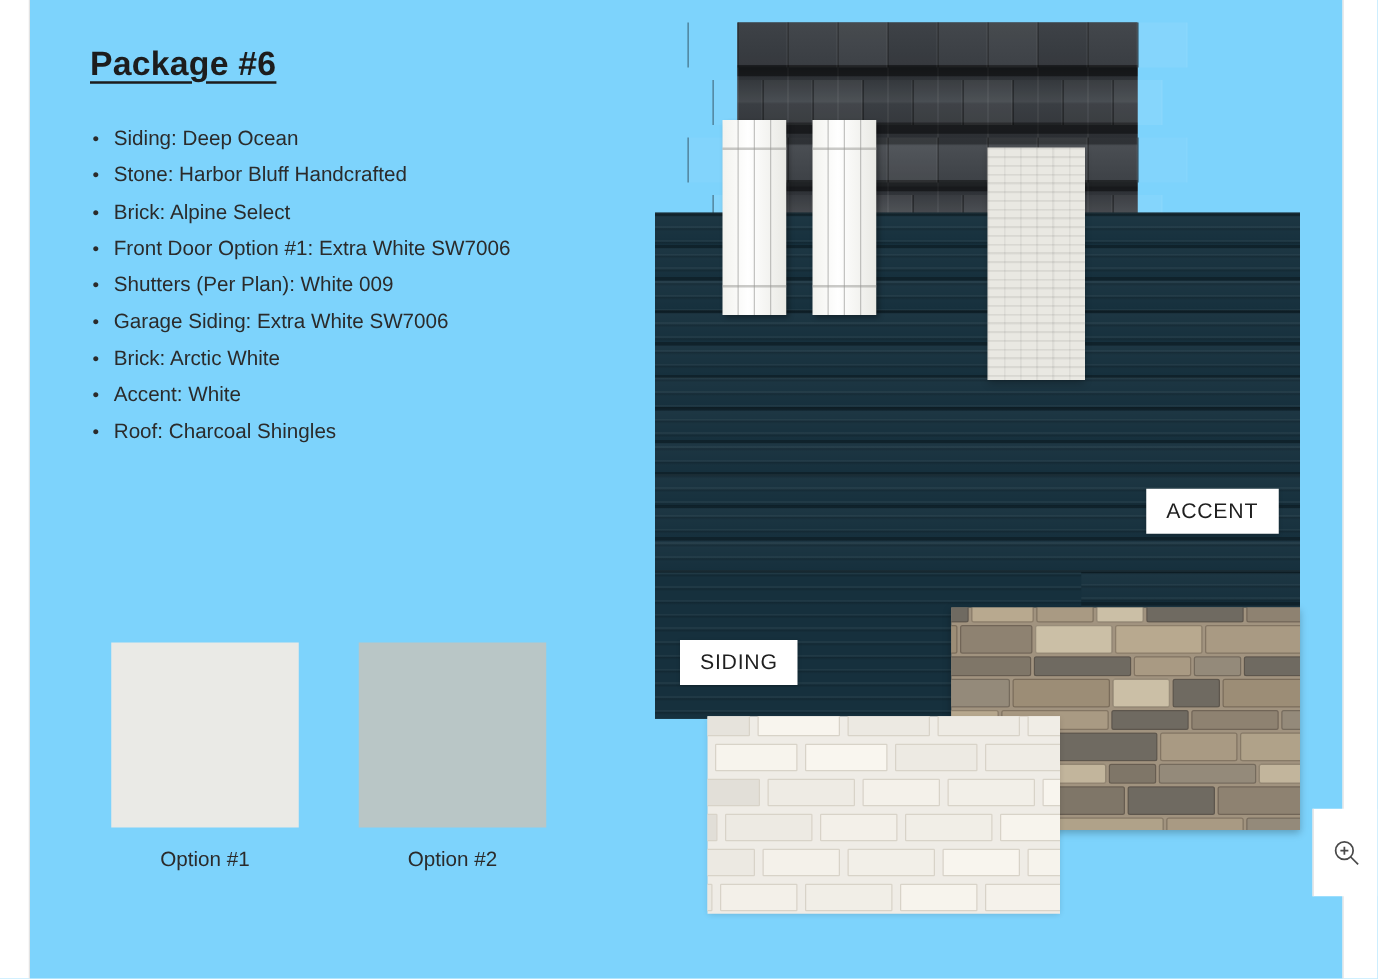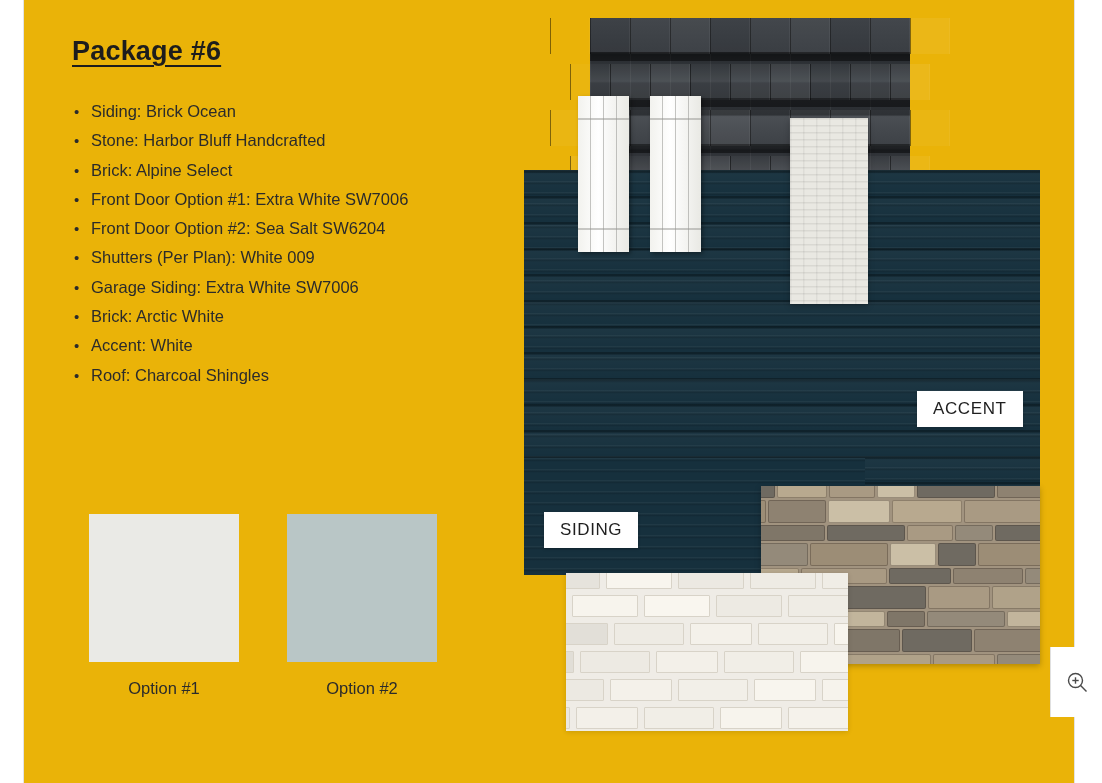--- a/index.html
+++ b/index.html
@@ -5,21 +5,21 @@
   * { box-sizing: border-box; }
   html, body {
     margin: 0; padding: 0;
     background: #ffffff;
     font-family: "Liberation Sans", sans-serif;
   }
   #page {
     position: relative;
     width: 1102px;
     height: 783px;
-    background: #eab308;
+    background: #7dd3fc;
     overflow: hidden;
   }
   
   .page-edge-left {
     position: absolute;
     left: 0; top: 0;
     width: 24px; height: 783px;
     background: #ffffff;
     border-right: 1px solid #e3e3e3;
   }
@@ -253,25 +253,24 @@
 
 <div id="page">
 
   <div class="page-edge-left"></div>
   <div class="page-edge-right"></div>
 
   <div class="spec-panel">
     <h1 class="package-title">Package #6</h1>
 
     <ul class="spec-list">
-      <li>Siding: Brick Ocean</li>
+      <li>Siding: Deep Ocean</li>
       <li>Stone: Harbor Bluff Handcrafted</li>
       <li>Brick: Alpine Select</li>
       <li>Front Door Option #1: Extra White SW7006</li>
-      <li>Front Door Option #2: Sea Salt SW6204</li>
       <li>Shutters (Per Plan): White 009</li>
       <li>Garage Siding: Extra White SW7006</li>
       <li>Brick: Arctic White</li>
       <li>Accent: White</li>
       <li>Roof: Charcoal Shingles</li>
     </ul>
   </div>
 
   <div class="swatches">
     <div class="swatch-group g1">

